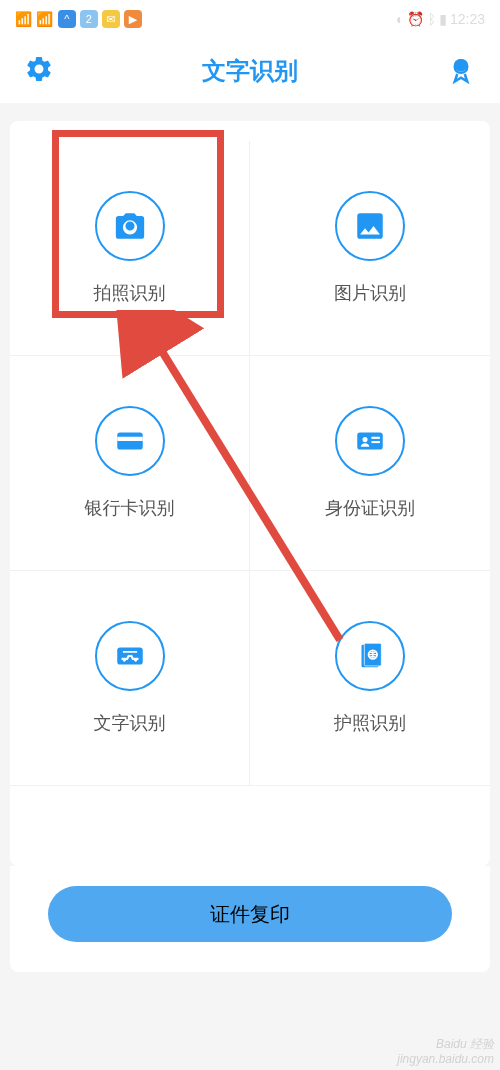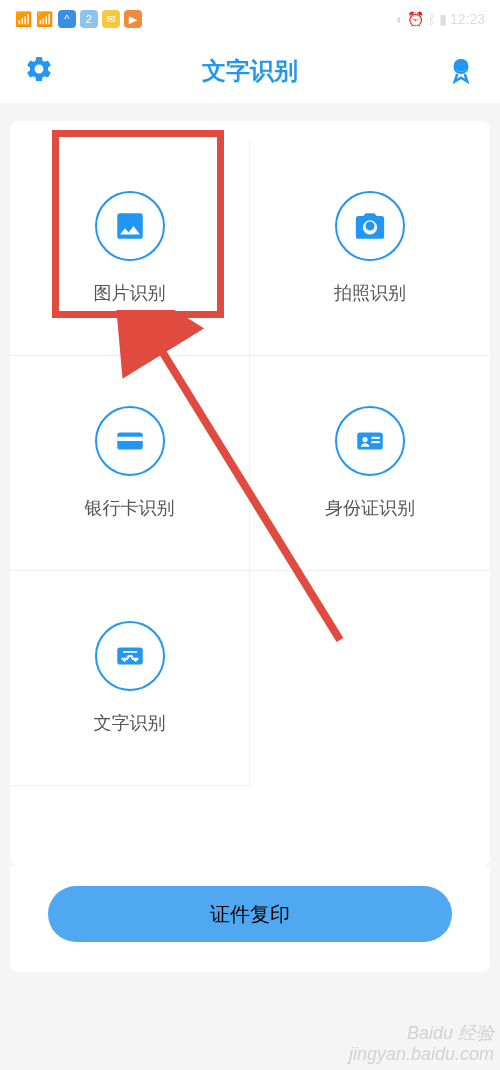--- a/index.html
+++ b/index.html
@@ -113,21 +113,21 @@
       font-size: 20px;
       display: flex;
       align-items: center;
       justify-content: center;
       cursor: pointer;
     }
     .watermark {
       position: absolute;
       right: 6px;
       bottom: 4px;
-      font-size: 18px;
+      font-size: 12px;
       color: rgba(180,180,180,0.55);
       text-align: right;
       line-height: 1.2;
       font-style: italic;
     }
   </style>
 </head>
 <body>
 
 <div class="status-bar">
@@ -162,33 +162,33 @@
       </svg>
   </span>
 </div>
 
 <div class="main">
   <div class="grid">
 
     <div class="cell">
       <div class="icon-circle">
         <svg width="34" height="34" viewBox="0 0 24 24" fill="#2196f3">
+            <path d="M12 15.2a3.2 3.2 0 100-6.4 3.2 3.2 0 000 6.4zM9 3L7.17 5H4a2 2 0 00-2 2v12a2 2 0 002 2h16a2 2 0 002-2V7a2 2 0 00-2-2h-3.17L15 3H9zm3 15a5 5 0 110-10 5 5 0 010 10z"></path>
+          </svg>
+      </div>
+      <div class="cell-label">拍照识别</div>
+    </div>
+
+    <div class="cell">
+      <div class="icon-circle">
+        <svg width="34" height="34" viewBox="0 0 24 24" fill="#2196f3">
             <path d="M21 19V5a2 2 0 00-2-2H5a2 2 0 00-2 2v14a2 2 0 002 2h14a2 2 0 002-2zM8.5 13.5l2.5 3 3.5-4.5 4.5 6H5l3.5-4.5z"></path>
           </svg>
       </div>
       <div class="cell-label">图片识别</div>
-    </div>
-
-    <div class="cell">
-      <div class="icon-circle">
-        <svg width="34" height="34" viewBox="0 0 24 24" fill="#2196f3">
-            <path d="M12 15.2a3.2 3.2 0 100-6.4 3.2 3.2 0 000 6.4zM9 3L7.17 5H4a2 2 0 00-2 2v12a2 2 0 002 2h16a2 2 0 002-2V7a2 2 0 00-2-2h-3.17L15 3H9zm3 15a5 5 0 110-10 5 5 0 010 10z"></path>
-          </svg>
-      </div>
-      <div class="cell-label">拍照识别</div>
     </div>
 
     <div class="cell">
       <div class="icon-circle">
         <svg width="34" height="34" viewBox="0 0 24 24" fill="#2196f3">
             <rect x="3" y="6" width="18" height="12" rx="2"></rect>
             <rect x="3" y="9" width="18" height="3" fill="#fff"></rect>
           </svg>
       </div>
       <div class="cell-label">银行卡识别</div>
@@ -213,20 +213,31 @@
             <rect x="3" y="6" width="18" height="12" rx="2"></rect>
             <path d="M6 14h4l1-2h2l1 2h4" stroke="#fff" stroke-width="1.5" fill="none"></path>
             <rect x="7" y="8.5" width="10" height="1.2" fill="#fff"></rect>
             <circle cx="8" cy="15" r="1" fill="#fff"></circle>
             <circle cx="16" cy="15" r="1" fill="#fff"></circle>
           </svg>
       </div>
       <div class="cell-label">文字识别</div>
     </div>
 
+    <div class="cell">
+      <div class="icon-circle">
+        <svg width="34" height="34" viewBox="0 0 24 24" fill="#2196f3">
+            <rect x="6" y="4" width="12" height="16" rx="1"></rect>
+            <rect x="8" y="3" width="12" height="16" rx="1" fill="#2196f3" stroke="#fff" stroke-width="0.5"></rect>
+            <circle cx="14" cy="11" r="3" fill="none" stroke="#fff" stroke-width="1.3"></circle>
+            <path d="M11 11h6M14 8v6M12 9c1 1 3 1 4 0M12 13c1-1 3-1 4 0" stroke="#fff" stroke-width="0.8" fill="none"></path>
+          </svg>
+      </div>
+      <div class="cell-label">护照识别</div>
+    </div>
 
   </div>
 
   <div class="footer-space"></div>
 </div>
 
 <div class="bottom-btn-wrap">
   <button class="bottom-btn">
     <span>证件复印</span>
   </button>

